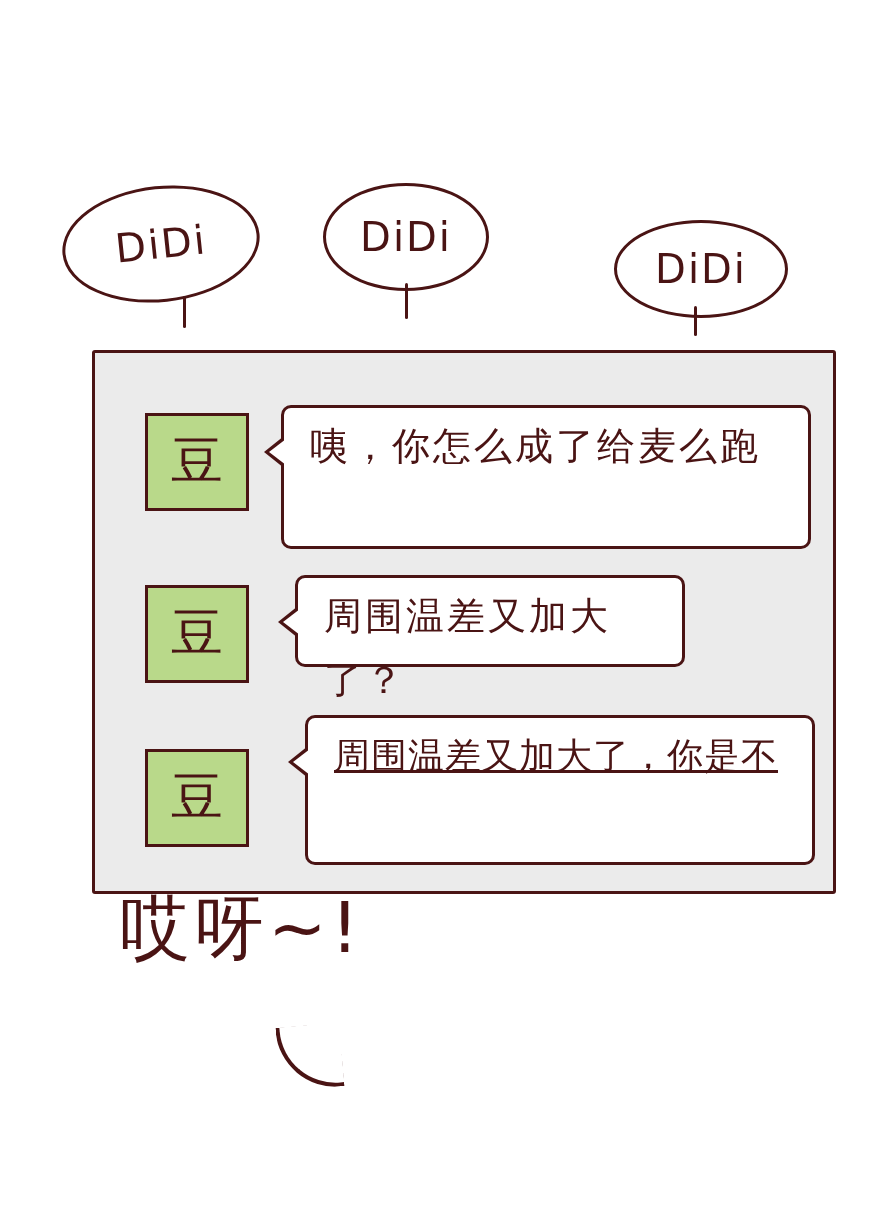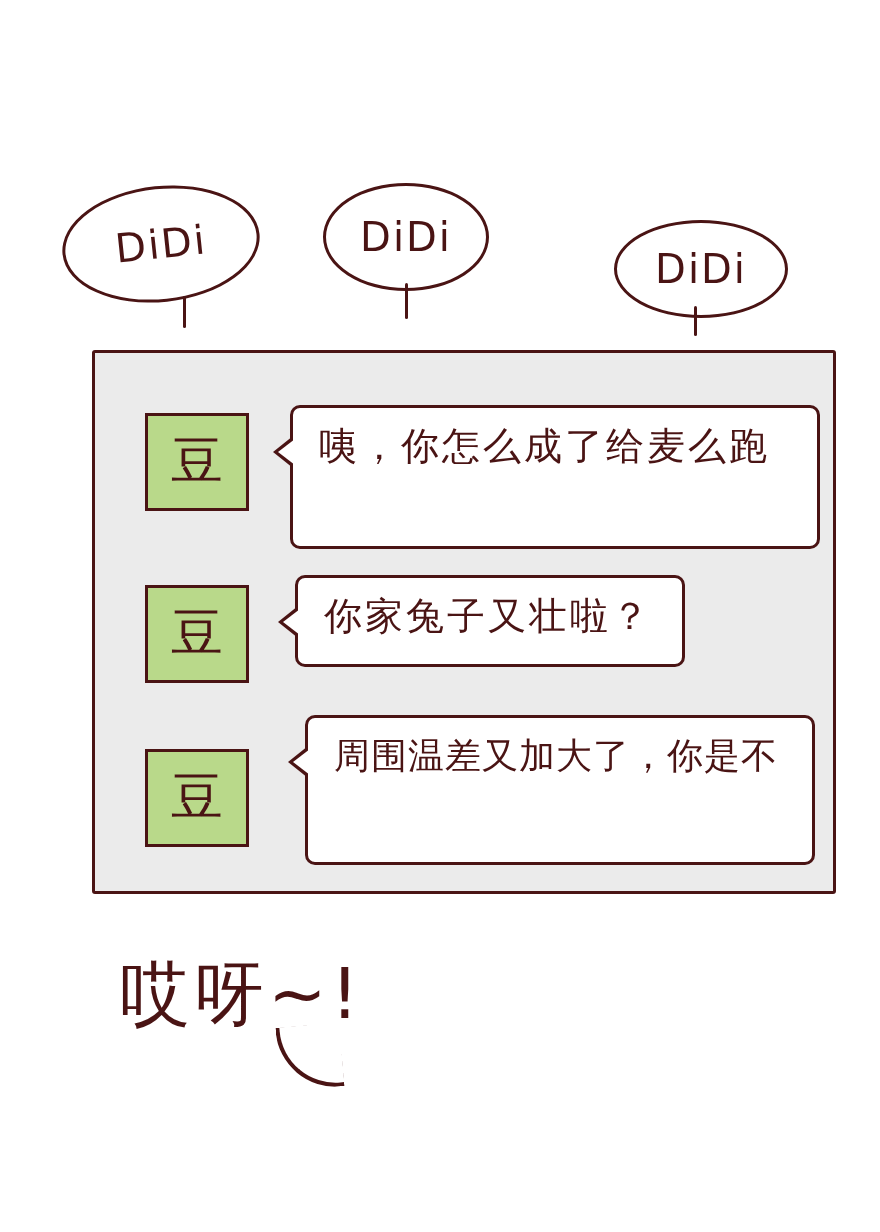--- a/index.html
+++ b/index.html
@@ -32,21 +32,21 @@
     content: ""; position: absolute; left: -20px; top: 28px; width: 0; height: 0;
     border-top: 16px solid transparent; border-bottom: 16px solid transparent;
     border-right: 20px solid #4a1414;
   }
   .bubble::after {
     content: ""; position: absolute; left: -15px; top: 31px; width: 0; height: 0;
     border-top: 13px solid transparent; border-bottom: 13px solid transparent;
     border-right: 17px solid #fff;
   }
   .exclaim {
-    position: absolute; left: 120px; top: 948px; font-size: 70px; color: #4a1414; letter-spacing: 4px;
+    position: absolute; left: 120px; top: 882px; font-size: 70px; color: #4a1414; letter-spacing: 4px;
   }
   .mouth {
     position: absolute; left: 278px; top: 1025px; width: 60px; height: 60px;
     border-left: 4px solid #4a1414; border-bottom: 4px solid #4a1414;
     border-radius: 0 0 0 60px; transform: rotate(-5deg);
   }
 </style>
 </head>
 <body>
 
@@ -63,33 +63,33 @@
 <div class="didi" style="left:614px;top:220px;width:168px;height:92px;">
   <span>DiDi</span>
 </div>
 <div class="tail" style="left:694px;top:306px;height:30px;"></div>
 
 <div class="frame">
 
   <div class="avatar" style="left:50px;top:60px;">
     <span>豆</span>
   </div>
-  <div class="bubble" style="left:195px;top:52px;width:530px;height:144px;">
+  <div class="bubble" style="left:186px;top:52px;width:530px;height:144px;">
     <div>咦，你怎么成了给麦么跑</div>
   </div>
 
   <div class="avatar" style="left:50px;top:232px;">
     <span>豆</span>
   </div>
   <div class="bubble" style="left:200px;top:222px;width:390px;height:92px;">
-    <div>你家兔子又壮啦？</div>
+    <div>周围温差又加大了？</div>
   </div>
 
   <div class="avatar" style="left:50px;top:396px;">
     <span>豆</span>
   </div>
-  <div class="bubble" style="left:210px;top:362px;width:510px;height:150px;font-size:36px;letter-spacing:1px;">
+  <div class="bubble" style="left:210px;top:362px;width:510px;height:150px;font-size:36px;letter-spacing:1px;text-decoration:underline;">
     <div>周围温差又加大了，你是不</div>
   </div>
 </div>
 
 <div class="exclaim">哎呀~!</div>
 <div class="mouth"></div>
 
 </body></html>

